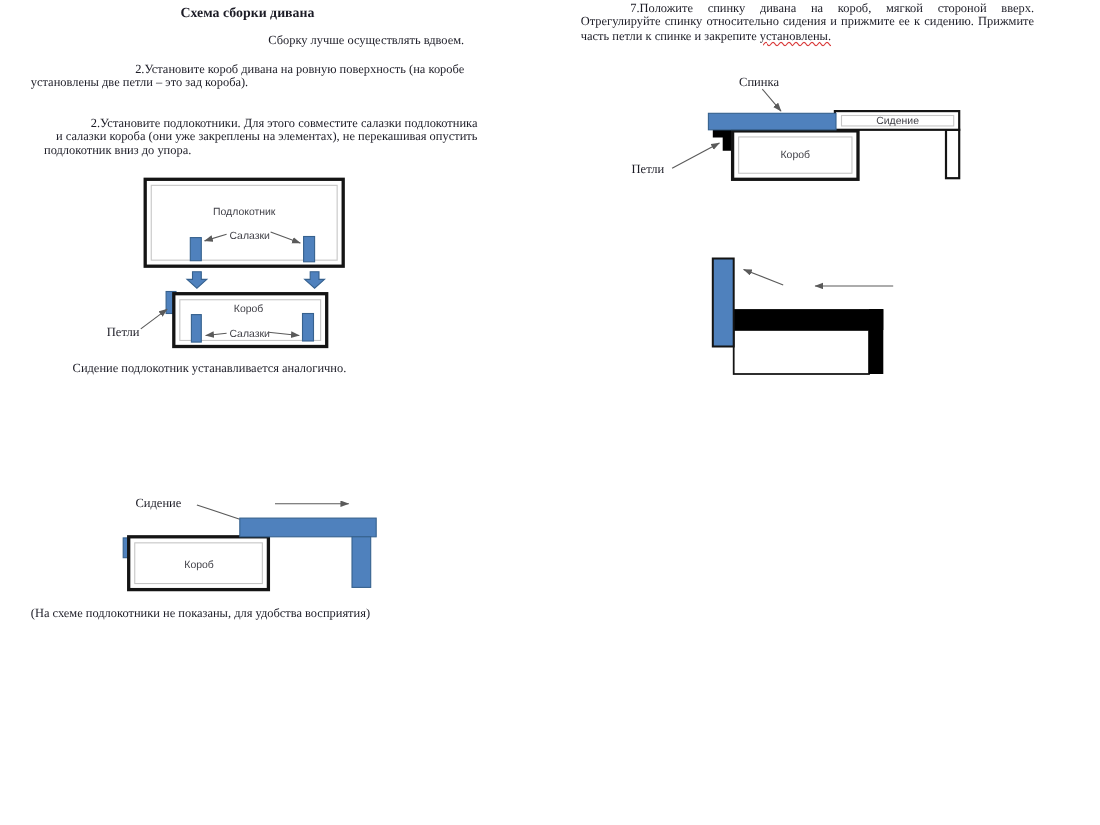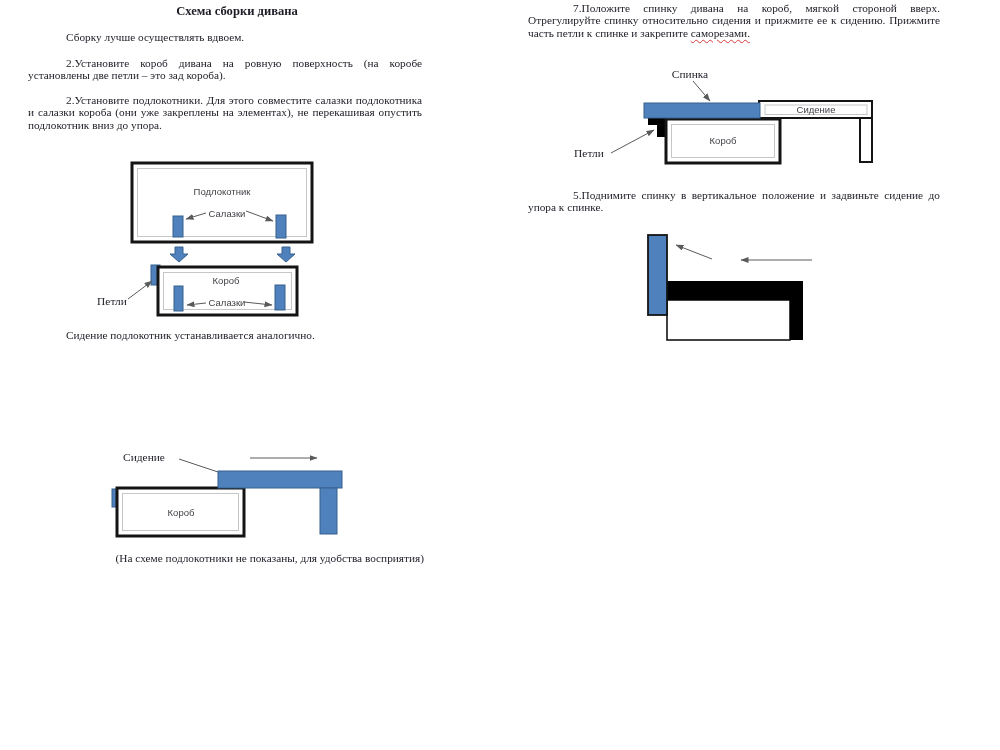--- a/index.html
+++ b/index.html
@@ -1,44 +1,44 @@
 <!DOCTYPE html>
 <html><head>
 <meta charset="utf-8">
 <style>
   html,body{margin:0;padding:0;background:#ffffff;}
   .page{position:relative;width:1000px;height:750px;background:#ffffff;overflow:hidden;
         font-family:"Liberation Serif","DejaVu Serif",serif;color:#1c1c26;}
   .tblock{position:absolute;font-size:11.3px;line-height:12.3px;}
   .just{text-align:justify;text-align-last:left;}
-  .ind{text-indent:38px;}
+  .ind{text-indent:38px;text-align:right;}
   .title{position:absolute;font-weight:bold;font-size:12.6px;text-align:center;}
   .misspell{text-decoration:underline wavy #d93a3a 1px;text-underline-offset:2px;}
   svg{position:absolute;overflow:visible;}
   svg text{font-family:"Liberation Sans","DejaVu Sans",sans-serif;font-size:9.5px;fill:#3f3f46;}
   svg text.serif{font-family:"Liberation Serif","DejaVu Serif",serif;font-size:11.4px;fill:#1c1c26;}
   .thick{fill:#ffffff;stroke:#141414;stroke-width:3;}
   .thin{fill:none;stroke:#c6c6c6;stroke-width:1;}
   .blue{fill:#4f81bd;stroke:#36618e;stroke-width:1;}
   .aline{stroke:#5a5a5a;stroke-width:1;fill:none;}
   .blk{fill:#000000;stroke:none;}
   .wbox{fill:#ffffff;stroke:#141414;stroke-width:2;}
 </style>
 </head>
 <body>
 
 <div class="page">
 
-  <div class="title" style="left:40px;top:4px;width:394px;">Схема сборки дивана</div>
+  <div class="title" style="left:28px;top:4px;width:394px;">Схема сборки дивана</div>
 
   <p class="tblock ind" style="left:28px;top:31px;width:394px;margin:0;">Сборку лучше осуществлять вдвоем.</p>
 
   <p class="tblock ind just" style="left:28px;top:57px;width:394px;margin:0;">2.Установите короб дивана на ровную поверхность (на коробе установлены две петли – это зад короба).</p>
 
-  <p class="tblock ind just" style="left:28px;top:94px;width:394px;margin:0;">2.Установите подлокотники. Для этого совместите салазки подлокотника и салазки короба (они уже закреплены на элементах), не перекашивая опустить подлокотник  вниз до упора.</p>
+  <p class="tblock ind just" style="left:28px;top:94px;width:394px;margin:12px;">2.Установите подлокотники. Для этого совместите салазки подлокотника и салазки короба (они уже закреплены на элементах), не перекашивая опустить подлокотник  вниз до упора.</p>
 
   <svg style="left:85px;top:160px;" width="260" height="200" viewBox="0 0 260 200">
     <defs>
       <marker id="arrA" markerWidth="10" markerHeight="8" refX="7.5" refY="3" orient="auto">
         <path d="M0,0 L8,3 L0,6 z" fill="#5a5a5a"></path>
       </marker>
     </defs>
 
     <rect class="thick" x="47" y="3" width="180" height="79"></rect>
     <rect class="thin" x="52.5" y="8.5" width="169" height="68"></rect>
@@ -78,23 +78,23 @@
     <line class="aline" x1="84" y1="14" x2="123" y2="27"></line>
     <line class="aline" x1="155" y1="13" x2="222" y2="13" marker-end="url(#arrB)"></line>
     <rect class="blue" x="17" y="44" width="8" height="18"></rect>
     <rect class="thick" x="22" y="43" width="127" height="48"></rect>
     <rect class="thin" x="27.5" y="48.5" width="116" height="37"></rect>
     <text x="86" y="71" text-anchor="middle">Короб</text>
     <rect class="blue" x="123" y="26" width="124" height="17"></rect>
     <rect class="blue" x="225" y="43" width="17" height="46"></rect>
   </svg>
 
-  <p class="tblock" style="left:28px;top:552px;width:396px;margin:0;text-align:right;">(На схеме подлокотники не показаны, для удобства восприятия)</p>
+  <p class="tblock" style="left:28px;top:552px;width:396px;margin:0;">(На схеме подлокотники не показаны, для удобства восприятия)</p>
 
-  <p class="tblock just" style="left:528px;top:2px;width:412px;margin:0;text-indent:45px;"><span>7.Положите спинку дивана на короб, мягкой стороной вверх. Отрегулируйте спинку относительно сидения и прижмите ее к сидению. Прижмите часть петли к спинке и закрепите </span><span class="misspell">саморезами.</span></p>
+  <p class="tblock just" style="left:528px;top:2px;width:412px;margin:0;text-indent:45px;"><span>7.Положите спинку дивана на короб, мягкой стороной вверх. Отрегулируйте спинку относительно сидения и прижмите ее к сидению. Прижмите часть петли к спинке и закрепите </span><span class="misspell">установлены.</span></p>
 
   <svg style="left:565px;top:60px;" width="320" height="110" viewBox="0 0 320 110">
     <defs>
       <marker id="arrC" markerWidth="10" markerHeight="8" refX="7.5" refY="3" orient="auto">
         <path d="M0,0 L8,3 L0,6 z" fill="#5a5a5a"></path>
       </marker>
     </defs>
     <text class="serif" x="125" y="18" text-anchor="middle">Спинка</text>
     <line class="aline" x1="128" y1="21" x2="145" y2="41" marker-end="url(#arrC)"></line>
 
@@ -108,21 +108,20 @@
 
     <rect class="wbox" x="194" y="41" width="113" height="17"></rect>
     <rect class="thin" x="200" y="45" width="102" height="9.5"></rect>
     <text x="251" y="53" text-anchor="middle">Сидение</text>
 
     <rect class="blue" x="79" y="43" width="116" height="15"></rect>
     <text class="serif" x="24" y="97" text-anchor="middle">Петли</text>
     <line class="aline" x1="46" y1="93" x2="89" y2="70" marker-end="url(#arrC)"></line>
   </svg>
 
-  <p class="tblock just" style="left:528px;top:189px;width:412px;margin:0;text-indent:45px;">5.Поднимите спинку в вертикальное положение и задвиньте сидение до упора к спинке.</p>
 
   <svg style="left:630px;top:225px;" width="220" height="125" viewBox="0 0 220 125">
     <defs>
       <marker id="arrD" markerWidth="10" markerHeight="8" refX="7.5" refY="3" orient="auto">
         <path d="M0,0 L8,3 L0,6 z" fill="#5a5a5a"></path>
       </marker>
     </defs>
     <line class="aline" x1="82" y1="34" x2="46" y2="20" marker-end="url(#arrD)"></line>
     <line class="aline" x1="182" y1="35" x2="111" y2="35" marker-end="url(#arrD)"></line>
     <rect x="37" y="75" width="123" height="40" fill="#ffffff" stroke="#141414" stroke-width="1.6"></rect>

